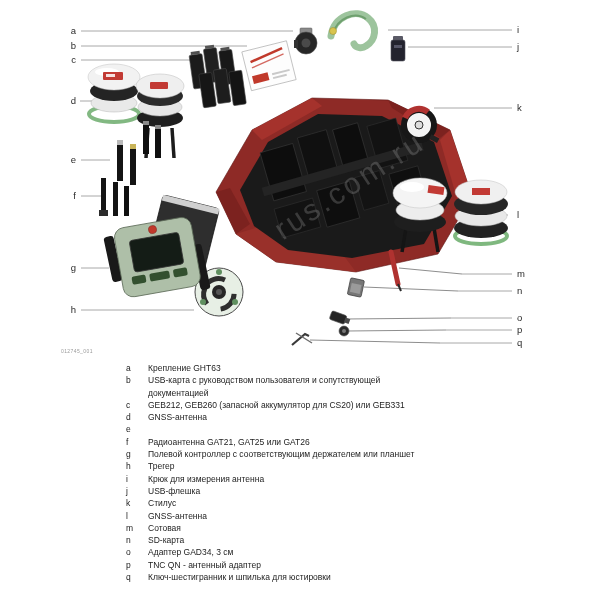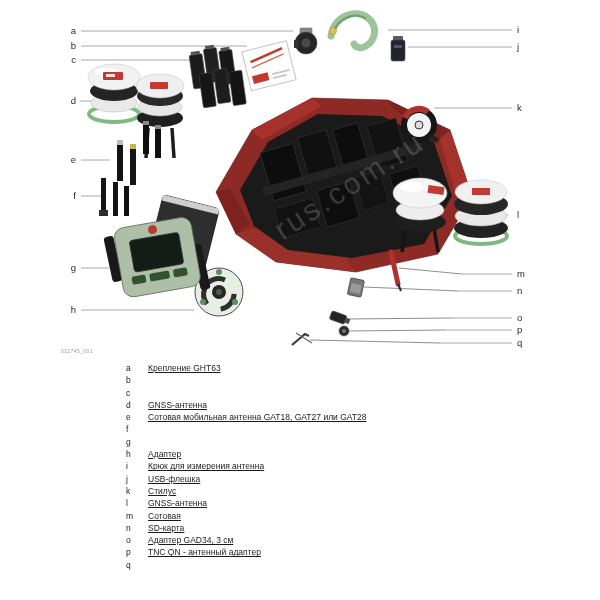--- a/index.html
+++ b/index.html
@@ -9,21 +9,21 @@
   .diagram svg{position:absolute;left:0;top:0;}
   .watermark{position:absolute;left:268px;top:218px;transform:rotate(-33deg);
         transform-origin:left top;font-size:30px;letter-spacing:3px;color:#9a9a9a;
         opacity:.30;white-space:nowrap;pointer-events:none;}
   .figcode{position:absolute;left:61px;top:348px;font-size:5px;color:#9a9a9a;
         letter-spacing:.4px;}
   .legend{position:absolute;left:126px;top:362px;width:420px;font-size:8.5px;
         line-height:12.3px;color:#1c1c1c;}
   .lrow{display:flex;align-items:flex-start;}
   .lkey{flex:0 0 22px;}
-  .ltext{max-width:275px;text-decoration:underline;}
+  .ltext{max-width:275px;}
   .callout{font-size:9.5px;fill:#2a2a2a;font-family:"Liberation Sans",sans-serif;}
   .hline{stroke:#a8a8a8;stroke-width:1;}
   .halo{stroke:#ffffff;stroke-width:2.4;fill:none;}
   .lead{stroke:#5c5c5c;stroke-width:.7;fill:none;}
 </style>
 </head>
 <body>
 
 <div class="page">
 
@@ -267,41 +267,44 @@
     <div class="figcode">012745_001</div>
   </div>
 
   <div class="legend" id="legend">
       <div class="lrow">
         <span class="lkey">a</span>
         <span class="ltext">Крепление GHT63</span>
       </div>
       <div class="lrow">
         <span class="lkey">b</span>
+        <span class="ltext">USB-карта с руководством пользователя и сопутствующей документацией</span>
       </div>
       <div class="lrow">
         <span class="lkey">c</span>
+        <span class="ltext">GEB212, GEB260 (запасной аккумулятор для CS20) или GEB331</span>
       </div>
       <div class="lrow">
         <span class="lkey">d</span>
         <span class="ltext">GNSS-антенна</span>
       </div>
       <div class="lrow">
         <span class="lkey">e</span>
-        <span class="ltext">Сотовая мобильная антенна GAT18, GAT27 или GAT28</span>
       </div>
       <div class="lrow">
         <span class="lkey">f</span>
+        <span class="ltext">Радиоантенна GAT21, GAT25 или GAT26</span>
       </div>
       <div class="lrow">
         <span class="lkey">g</span>
+        <span class="ltext">Полевой контроллер с соответствующим держателем или планшет</span>
       </div>
       <div class="lrow">
         <span class="lkey">h</span>
-        <span class="ltext">Адаптер</span>
+        <span class="ltext">Трегер</span>
       </div>
       <div class="lrow">
         <span class="lkey">i</span>
         <span class="ltext">Крюк для измерения антенна</span>
       </div>
       <div class="lrow">
         <span class="lkey">j</span>
         <span class="ltext">USB-флешка</span>
       </div>
       <div class="lrow">
@@ -323,16 +326,17 @@
       <div class="lrow">
         <span class="lkey">o</span>
         <span class="ltext">Адаптер GAD34, 3 см</span>
       </div>
       <div class="lrow">
         <span class="lkey">p</span>
         <span class="ltext">TNC QN - антенный адаптер</span>
       </div>
       <div class="lrow">
         <span class="lkey">q</span>
+        <span class="ltext">Ключ-шестигранник и шпилька для юстировки</span>
       </div>
     </div>
 
 </div>
 
 </body></html>

